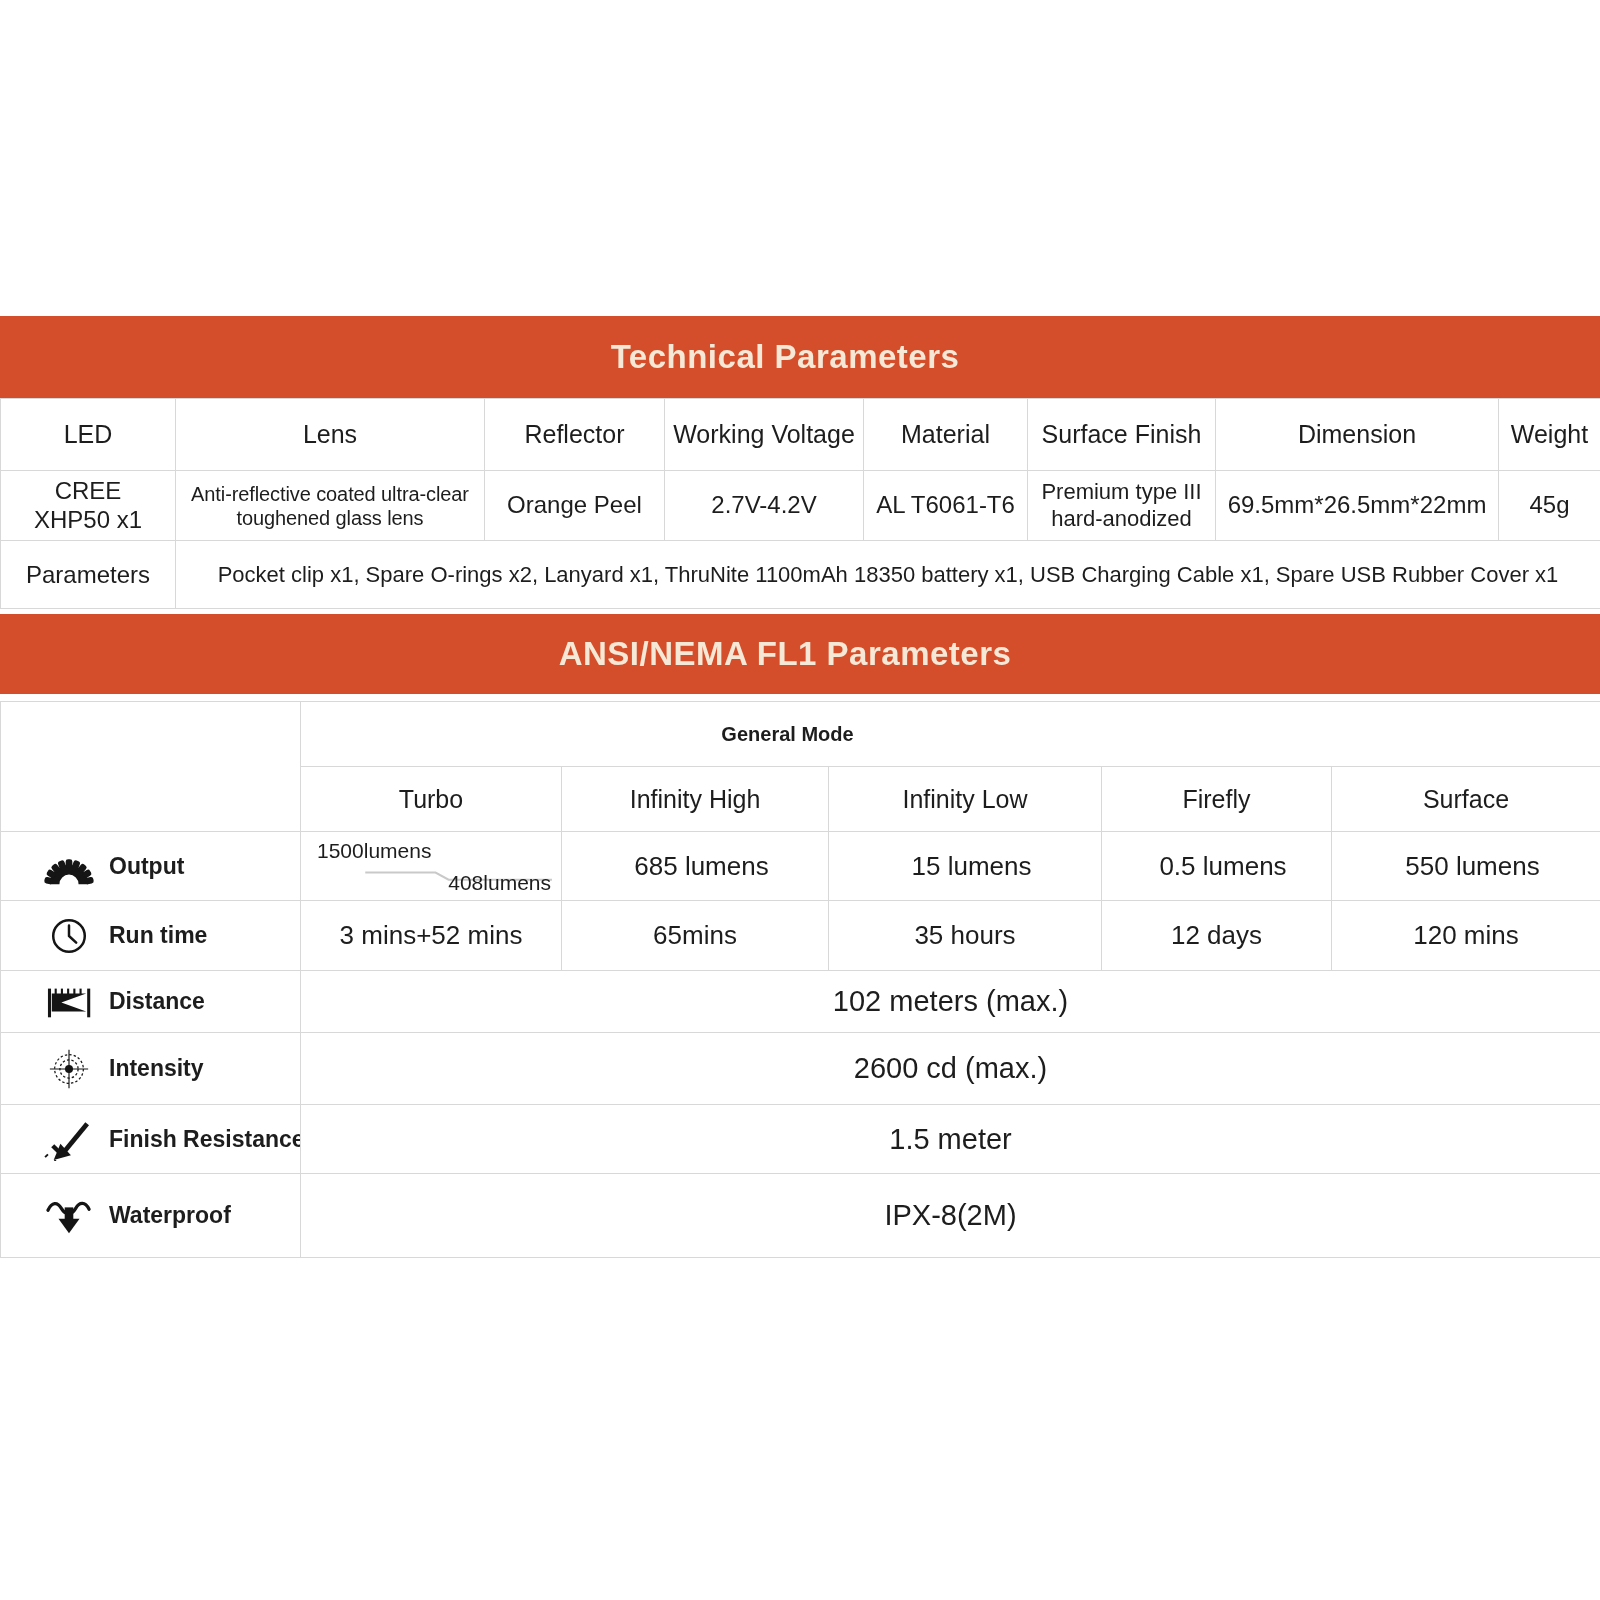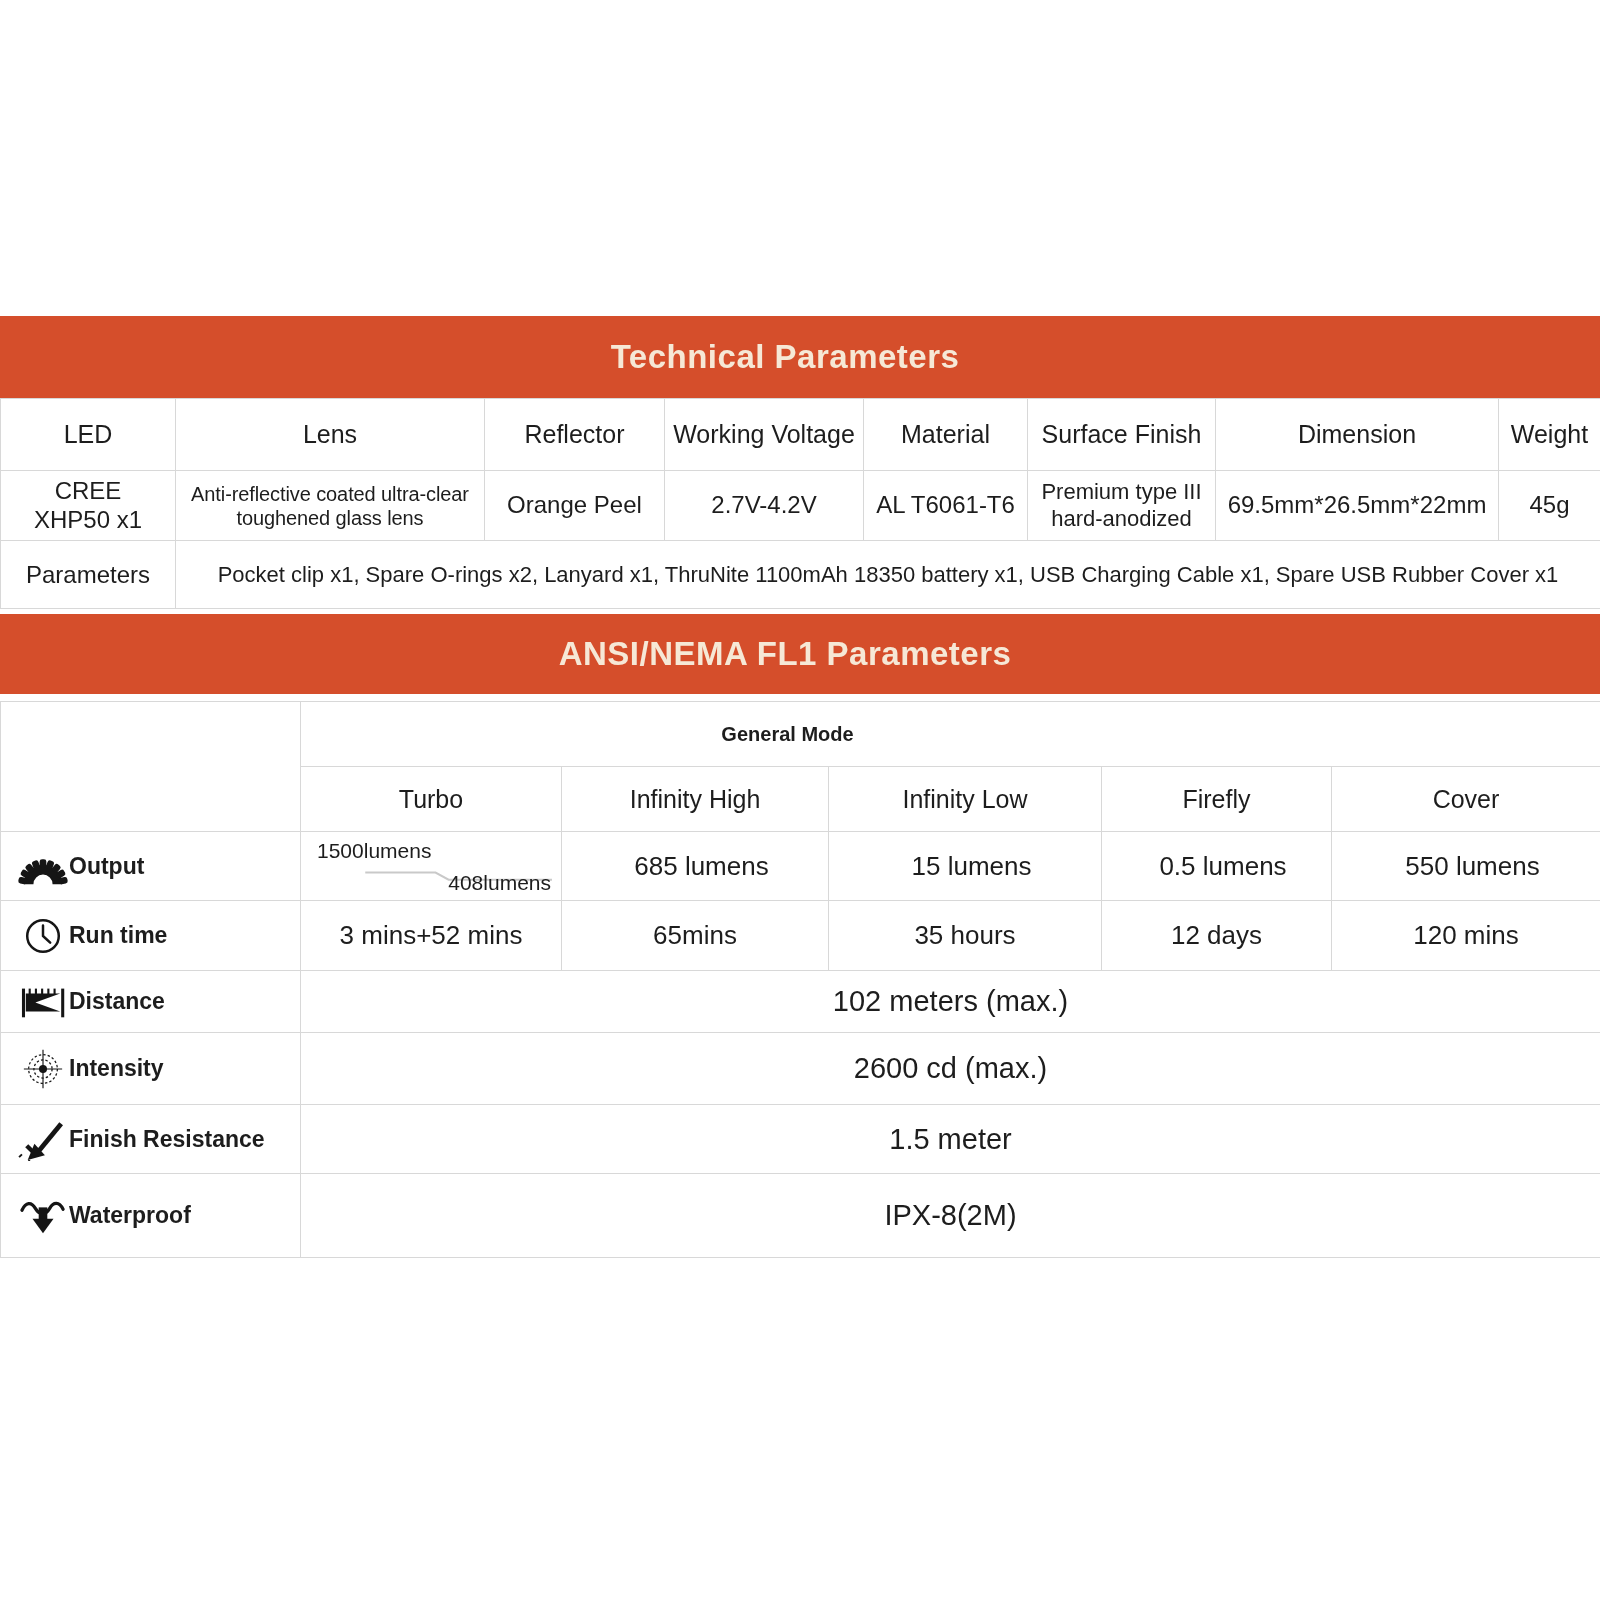--- a/index.html
+++ b/index.html
@@ -33,21 +33,21 @@
   .tech .r-a td{height:68px;font-size:24px;}
   .tech .r-a td.acc-val{font-size:22px;}
   
   .fl1 .r-gm td{height:65px;}
   .fl1 td.gm{font-weight:bold;font-size:20px;padding-right:330px;}
   .fl1 .r-modes td{height:65px;font-size:25px;}
   .fl1 .r-output td{height:69px;padding-left:17px;}
   .fl1 .r-run td{height:70px;}
   .fl1 td.val{font-size:26px;}
   .fl1 td.lbl{text-align:left;padding:0;}
-  .lblwrap{display:flex;align-items:center;padding-left:16px;}
+  .lblwrap{display:flex;align-items:center;gap:14px;padding-left:42px;}
   .lblwrap .txt{font-weight:bold;font-size:23px;white-space:nowrap;}
   .ic{width:52px;height:44px;flex:0 0 52px;color:var(--icon);display:inline-block;}
   .ic svg{display:block;width:52px;height:44px;}
   .fl1 .r-dist td{height:62px;}
   .fl1 .r-int td{height:72px;}
   .fl1 .r-imp td{height:69px;}
   .fl1 .r-wat td{height:84px;margin-top:27px;}
   .fl1 td.bigval{font-size:29px;}
   
   .turbo-out{position:relative;}
@@ -120,21 +120,21 @@
   <tbody>
       <tr class="r-gm">
     <td rowspan="2"></td>
     <td colspan="5" class="gm">General Mode</td>
   </tr>
   <tr class="r-modes">
     <td>Turbo</td>
     <td>Infinity High</td>
     <td>Infinity Low</td>
     <td>Firefly</td>
-    <td>Cover</td>
+    <td>Surface</td>
   </tr>
 
   <tr class="r-output">
     <td class="lbl">
       <div class="lblwrap">
         <span class="ic">
           <svg viewBox="0 0 54 46" fill="currentColor">
             <path d="M7,42 A20,20 0 0 1 47,42 L37,42 A10,10 0 0 0 17,42 Z"></path>
             <rect x="23.5" y="16" width="7" height="9" rx="2.5" transform="rotate(-80 27 42)"></rect>
             <rect x="23.5" y="16" width="7" height="9" rx="2.5" transform="rotate(-60 27 42)"></rect>

